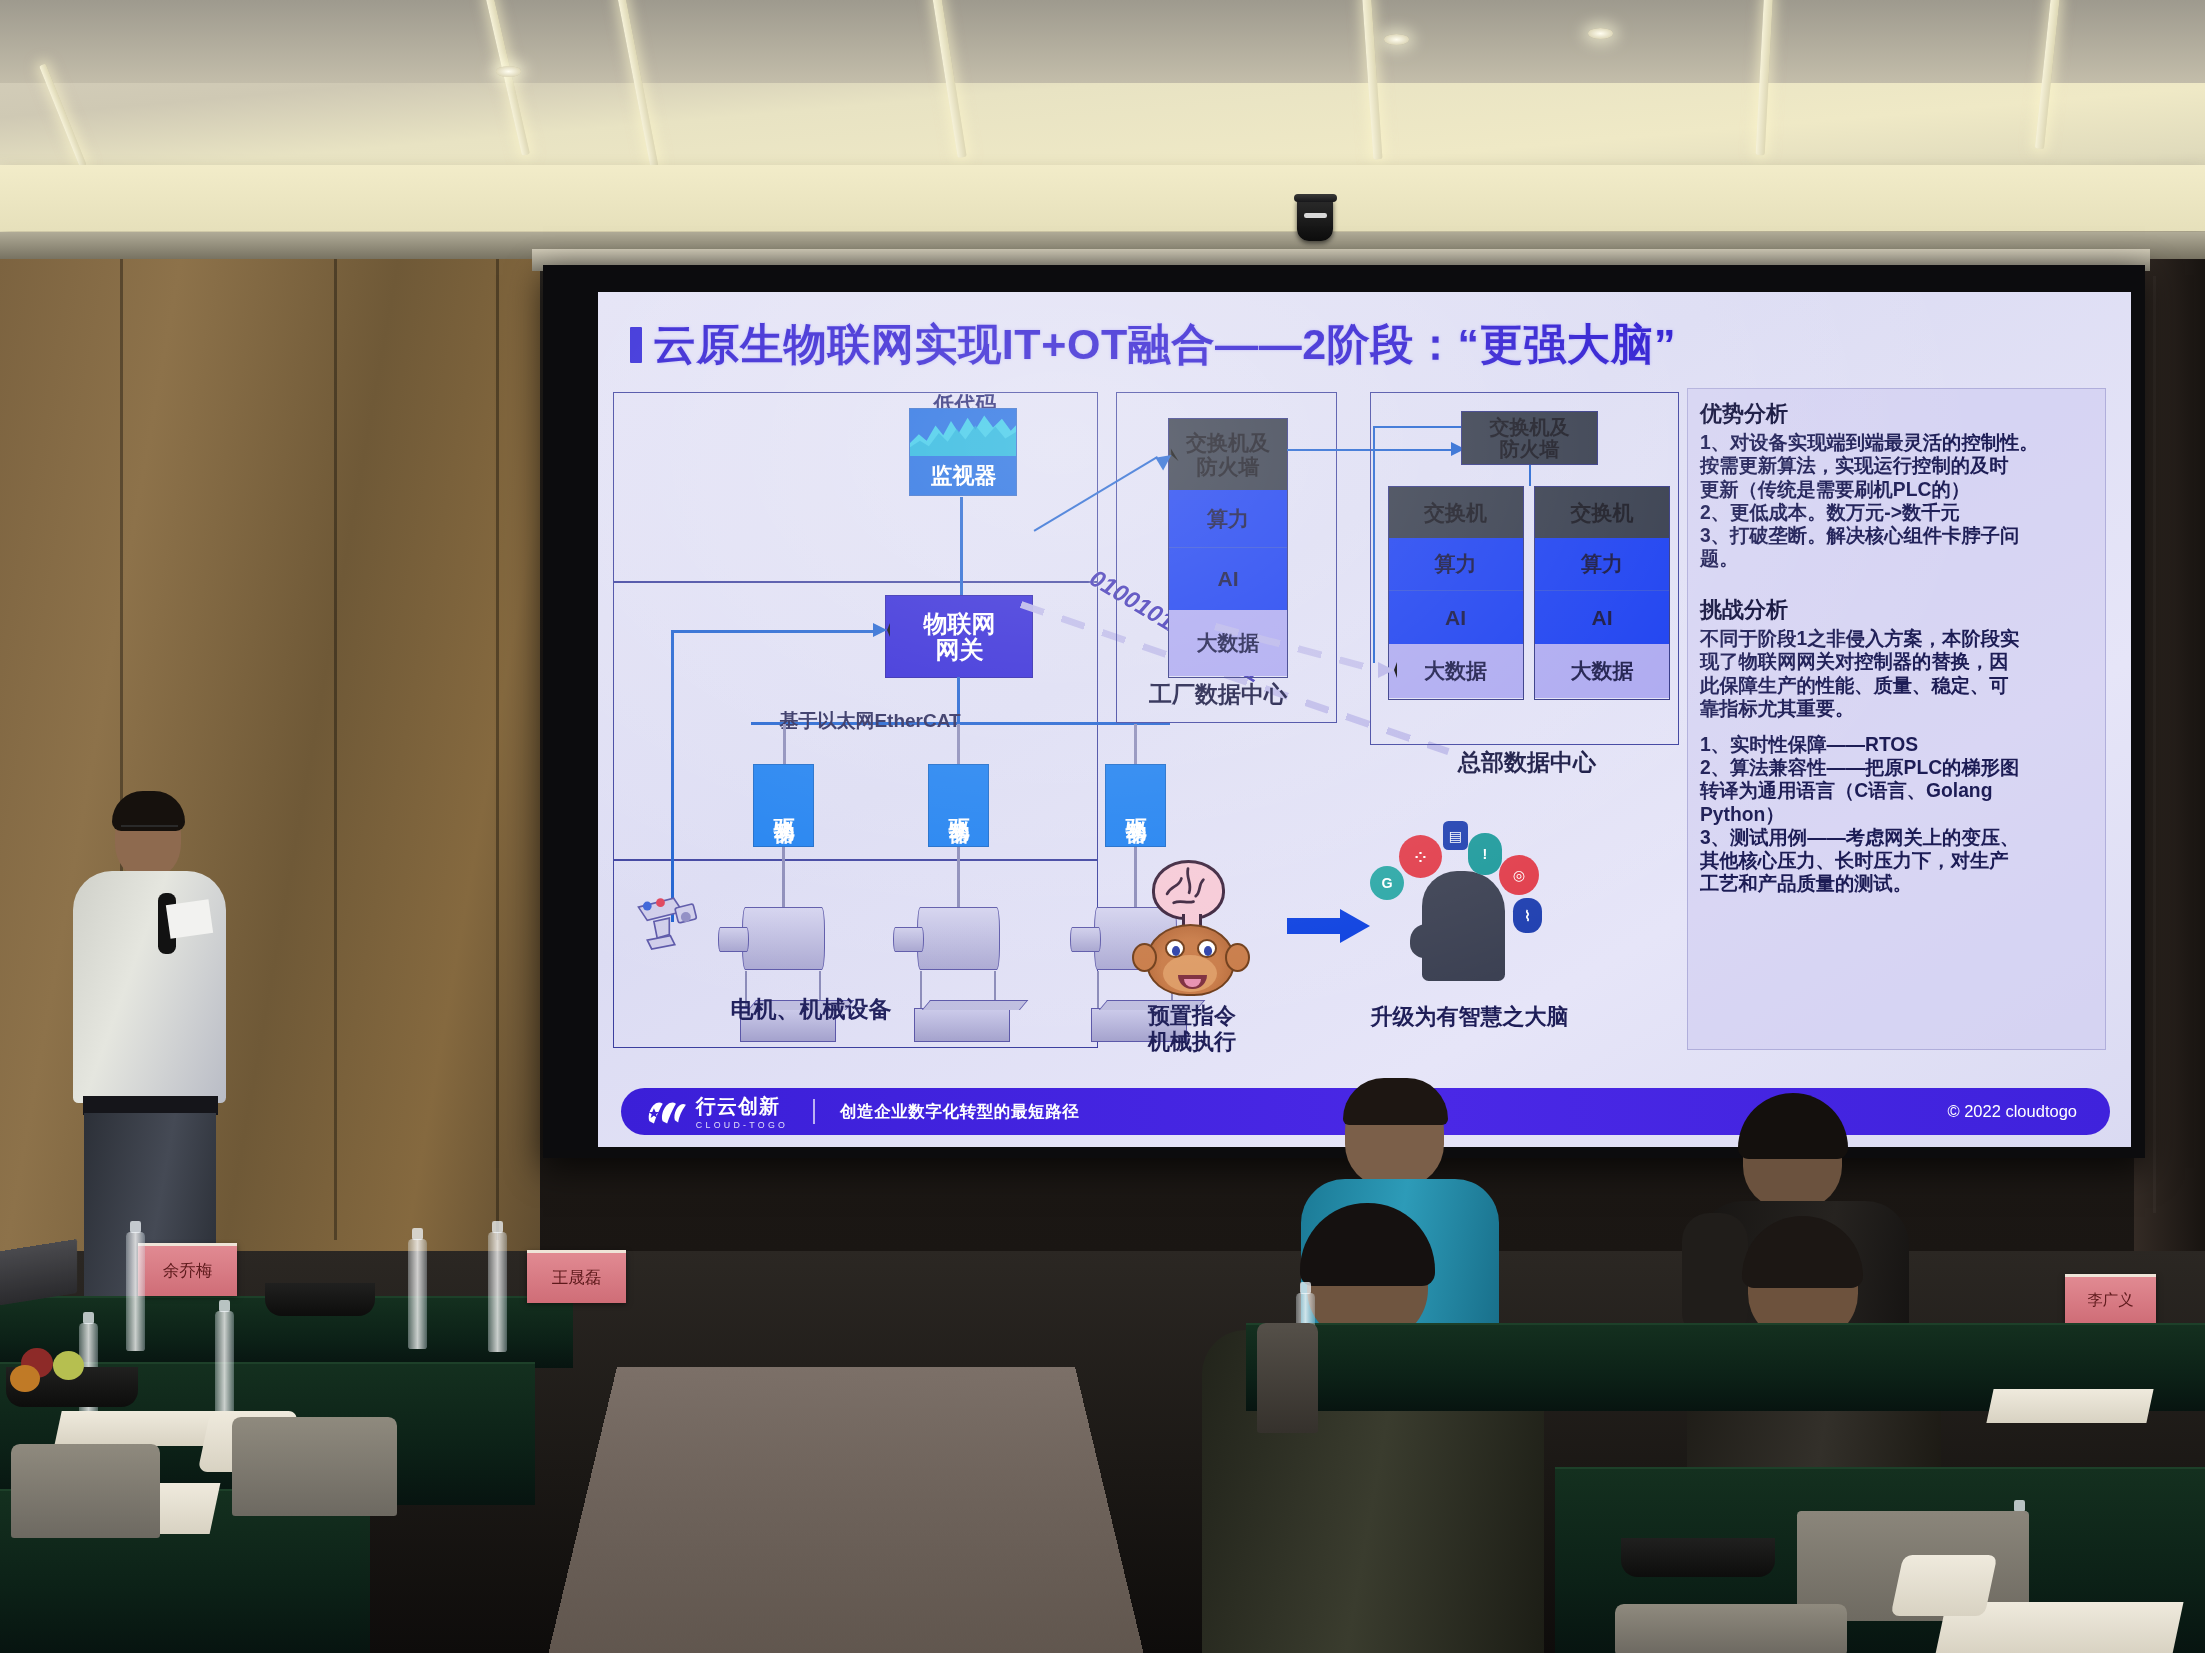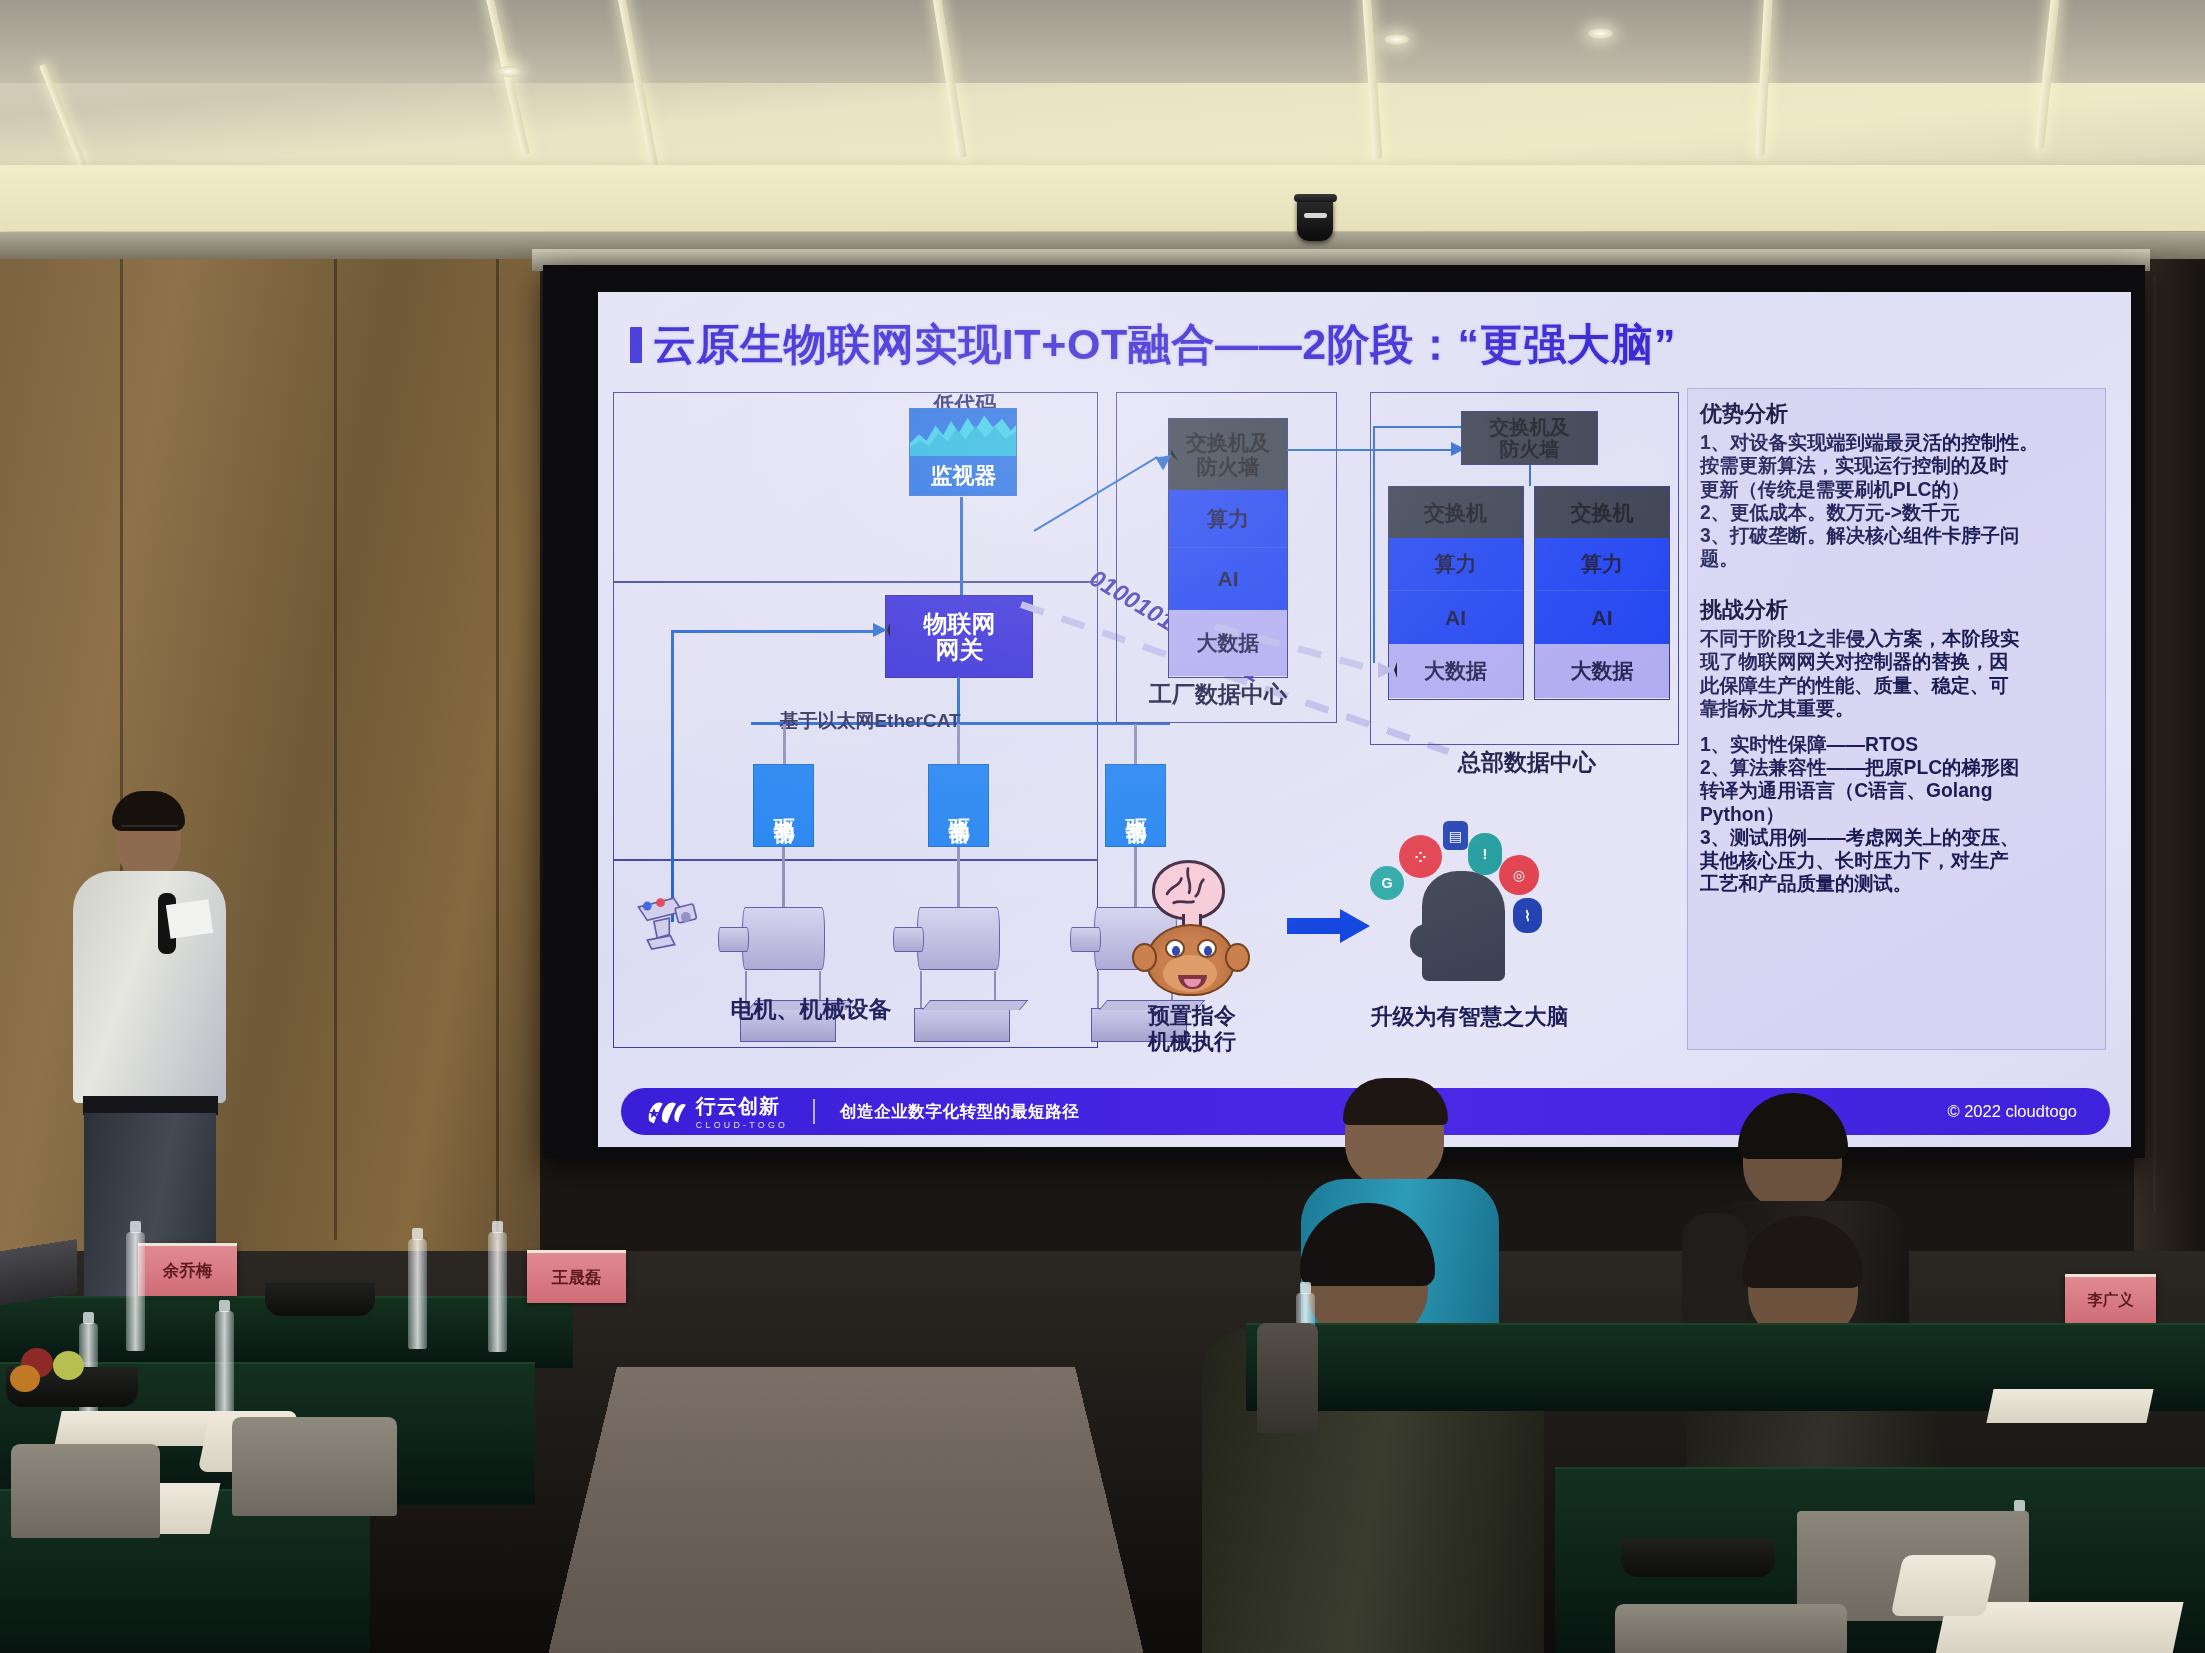--- a/index.html
+++ b/index.html
@@ -307,21 +307,21 @@
   .table {
     position:absolute; background: linear-gradient(180deg,#14301f 0%,#0c2117 60%,#071410 100%);
     border-top: 2.2px solid #1d4029;
   }
   .person { position:absolute; }
   .p-head { position:absolute; border-radius: 48% 48% 40% 40%; }
   .p-body { position:absolute; border-radius: 44px 44px 10px 10px; }
   .namecard {
     position:absolute; background: linear-gradient(180deg,#e18a92,#cf6d77);
     border-top: 3.9px solid #efe4d8; display:flex; align-items:center;
-    justify-content:center; color:#5e1a1c; font-weight:bold;
+    justify-content:center; color:#5e1a1c; font-weight:normal;
     box-shadow: 0 2.2px 5.5px rgba(0,0,0,.5);
   }
   .bottle {
     position:absolute; width: 19px; background: linear-gradient(90deg,
       rgba(225,235,240,.35), rgba(255,255,255,.78), rgba(200,215,225,.35));
     border-radius: 4.4px 4.4px 2.8px 2.8px;
   }
   .bottle::before{
     content:""; position:absolute; left:3.9px; top:-11px; width:11px;height:12px;
     background: rgba(240,245,250,.75); border-radius:2.2px;

